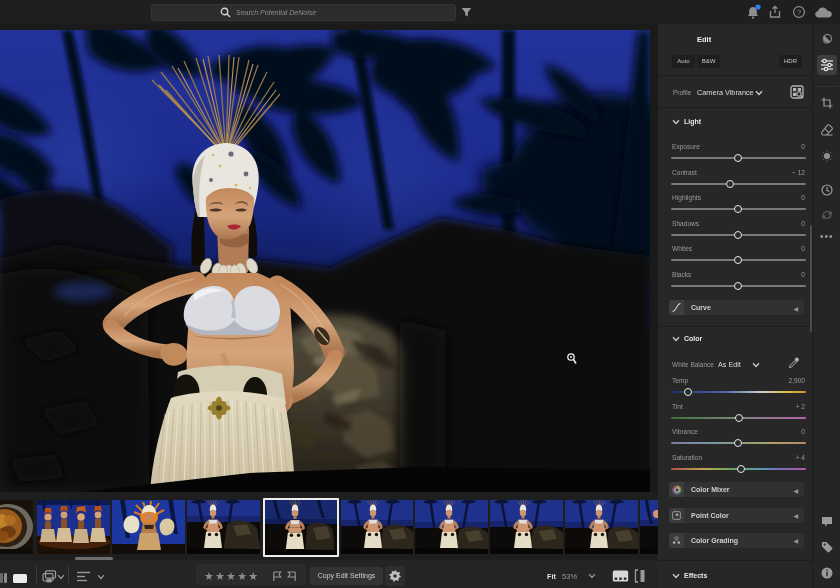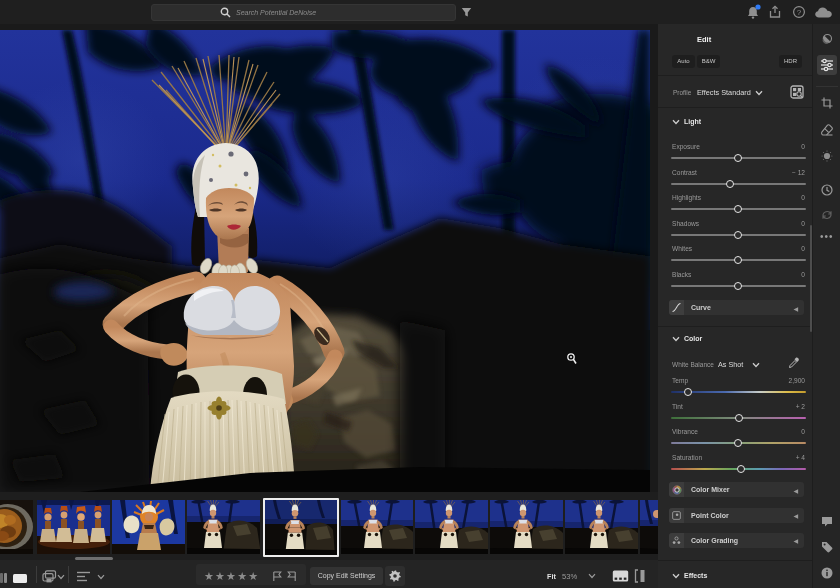--- a/index.html
+++ b/index.html
@@ -319,21 +319,21 @@
 </svg>
 </div>
 
 <div class="abs" id="panel"></div>
 <div class="abs" style="left:697px;top:35px;font-size:7.5px;font-weight:bold;color:#f0f0f0;">Edit</div>
 <div class="abs" style="left:672px;top:55px;width:23px;height:13px;background:#1e1e1e;border-radius:3px;color:#c8c8c8;font-size:6px;text-align:center;line-height:13px;">Auto</div>
 <div class="abs" style="left:697px;top:55px;width:23px;height:13px;background:#1e1e1e;border-radius:3px;color:#c8c8c8;font-size:6px;text-align:center;line-height:13px;">B&amp;W</div>
 <div class="abs" style="left:779px;top:55px;width:23px;height:13px;background:#1e1e1e;border-radius:3px;color:#c8c8c8;font-size:6px;text-align:center;line-height:13px;">HDR</div>
 <div class="abs divider" style="top:75px;"></div>
 <div class="abs" style="left:673px;top:88.5px;font-size:6.5px;color:#9a9a9a;">Profile</div>
-<div class="abs" style="left:697px;top:87.5px;font-size:7.3px;color:#dcdcdc;">Effects Standard</div>
+<div class="abs" style="left:697px;top:87.5px;font-size:7.3px;color:#dcdcdc;">Camera Vibrance</div>
 <svg class="abs" style="left:755px;top:90px" width="8" height="6" viewBox="0 0 8 6">
     <path d="M1 1.2 L4 4.5 L7 1.2" fill="none" stroke="#cccccc" stroke-width="1.3"></path>
   </svg>
 <svg class="abs" style="left:790px;top:85px" width="14" height="14" viewBox="0 0 14 14">
  <rect x="1" y="1" width="12" height="12" rx="2" fill="none" stroke="#b5b5b5" stroke-width="1.3"></rect>
  <rect x="3" y="3" width="3.2" height="3.2" fill="#b5b5b5"></rect>
  <rect x="7.8" y="3" width="3.2" height="3.2" fill="#b5b5b5"></rect>
  <rect x="3" y="7.8" width="3.2" height="3.2" fill="#b5b5b5"></rect>
  <circle cx="9" cy="9" r="2.2" fill="none" stroke="#b5b5b5" stroke-width="1.1"></circle>
  <line x1="10.6" y1="10.6" x2="12.2" y2="12.2" stroke="#b5b5b5" stroke-width="1.1"></line>
@@ -376,21 +376,21 @@
     </svg>
  <span class="t">Curve</span>
     <span class="a">◀</span>
 </div>
 <div class="abs divider" style="top:326px;"></div>
 <svg class="abs" style="left:672px;top:336px" width="8" height="6" viewBox="0 0 8 6">
     <path d="M1 1.2 L4 4.5 L7 1.2" fill="none" stroke="#cccccc" stroke-width="1.3"></path>
   </svg>
 <div class="abs hdr" style="left:684px;top:335px;">Color</div>
 <div class="abs" style="left:672px;top:361px;font-size:6.5px;color:#9a9a9a;">White Balance</div>
-<div class="abs" style="left:718px;top:359.5px;font-size:7.2px;color:#dcdcdc;">As Shot</div>
+<div class="abs" style="left:718px;top:359.5px;font-size:7.2px;color:#dcdcdc;">As Edit</div>
 <svg class="abs" style="left:752px;top:362px" width="8" height="6" viewBox="0 0 8 6">
     <path d="M1 1.2 L4 4.5 L7 1.2" fill="none" stroke="#cccccc" stroke-width="1.3"></path>
   </svg>
 <svg class="abs" style="left:788px;top:357px" width="12" height="12" viewBox="0 0 12 12">
  <path d="M1.5 10.5 L2 8.5 L7 3.5 L8.5 5 L3.5 10 Z" fill="none" stroke="#b5b5b5" stroke-width="1"></path>
  <path d="M6.5 2.2 L8 0.8 C8.6 0.3 9.6 0.5 10.2 1.2 C10.9 1.9 11.1 2.9 10.6 3.5 L9.2 5 Z" fill="#b5b5b5"></path>
 </svg>
 <div class="abs lbl" style="left:672px;top:377px;">Temp</div>
 <div class="abs val" style="left:756px;top:377px;width:49px;">2,900</div>
 <div class="abs track" style="left:671px;top:390.5px;width:135px;background:linear-gradient(90deg,#1f3066,#4a69ae 40%,#c8cdc8 66%,#ddbd4a 86%,#c29a2c);"></div>

